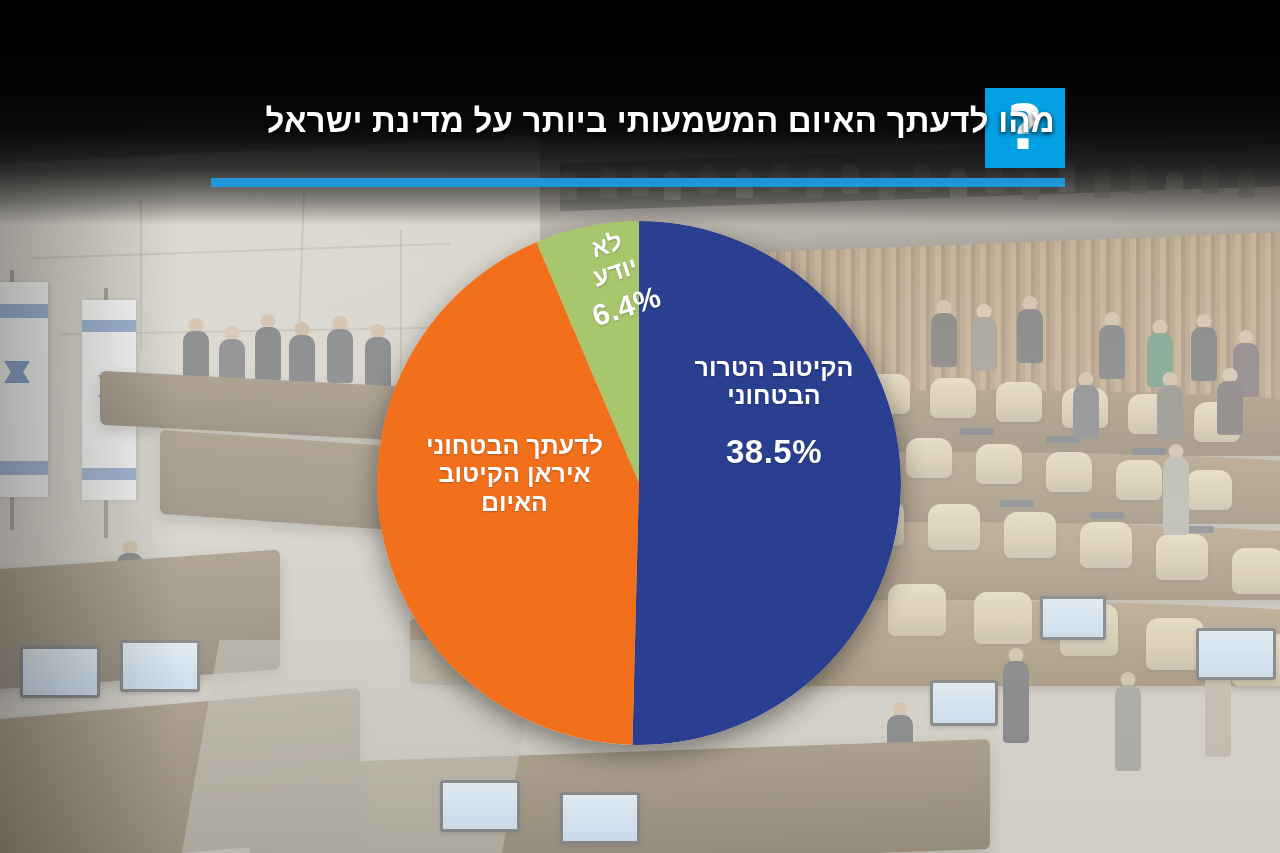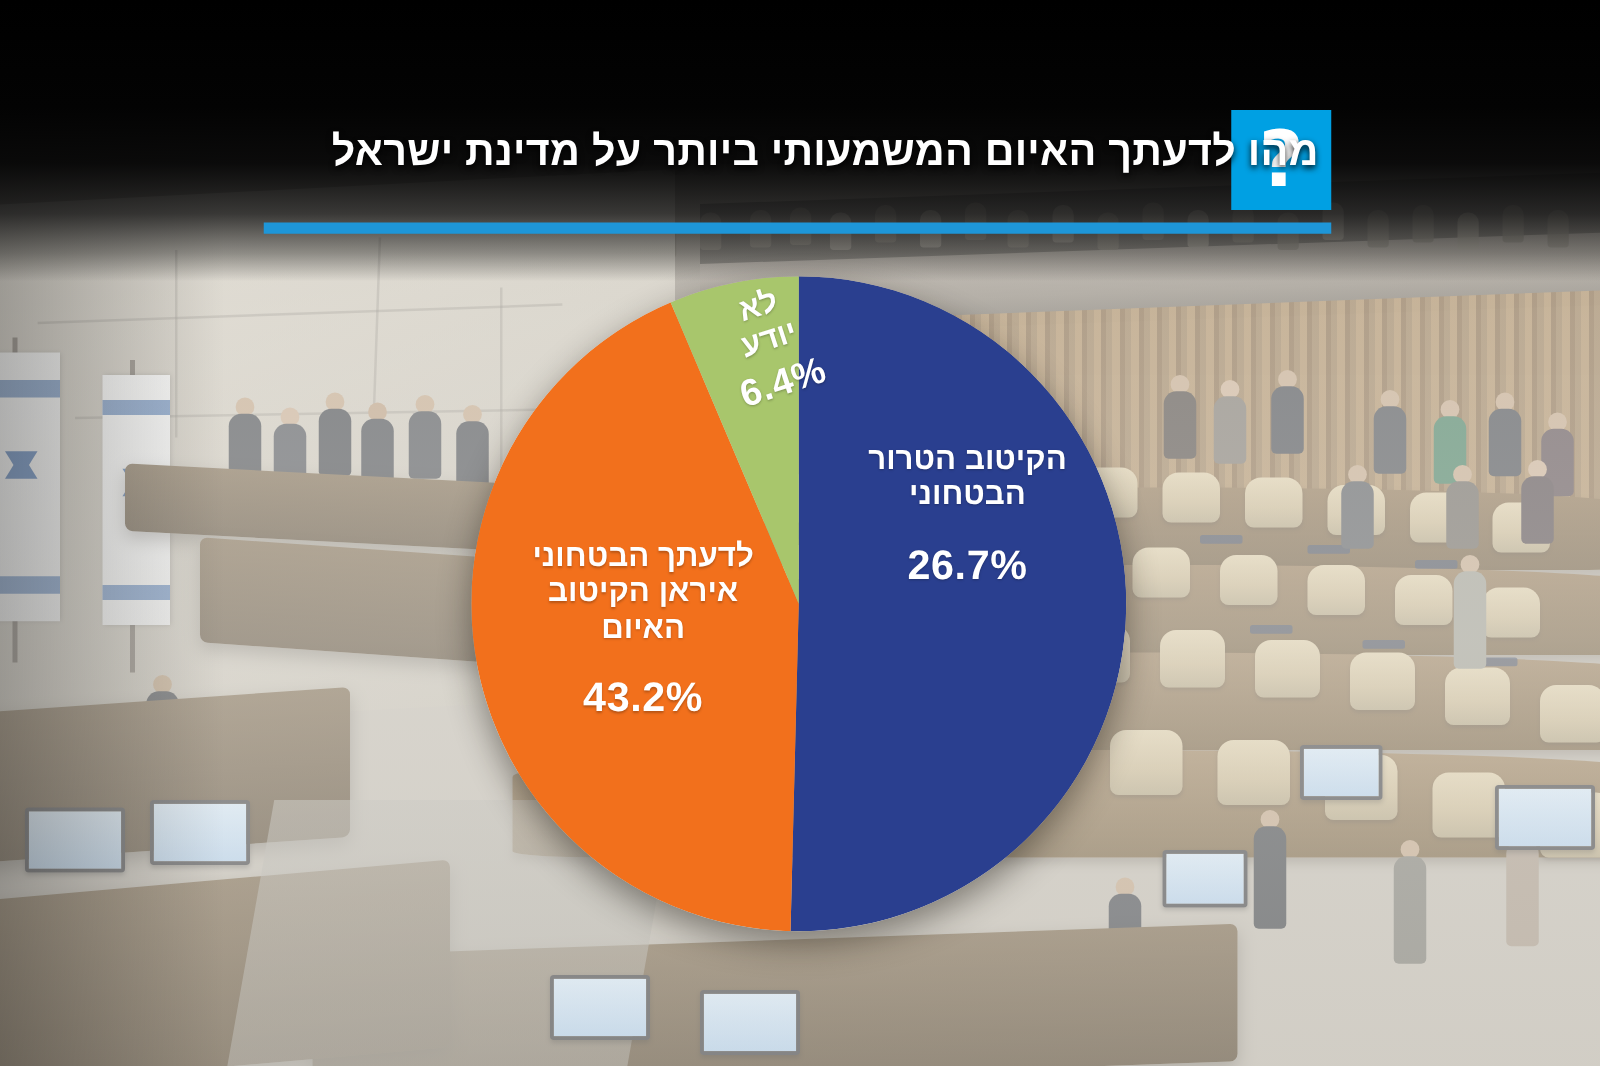--- a/index.html
+++ b/index.html
@@ -378,28 +378,27 @@
             <path d="M 262 262 L 262 0 A 262 262 0 1 1 255.4159149938456 523.9172575922246 Z" fill="#2A3F8F"></path>
             <path d="M 262 262 L 255.4159149938456 523.9172575922246 A 262 262 0 0 1 159.46009928865297 20.899255990141967 Z" fill="#F2701C"></path>
             <path d="M 262 262 L 159.46009928865297 20.899255990141967 A 262 262 0 0 1 261.99999999999994 0 Z" fill="#A8C66C"></path>
           </g>
       </svg>
     </div>
 
     <div class="slice-label lab-blue">
       <span>הקיטוב הטרור</span><br>
       <span>הבטחוני</span>
-      <span class="pct">26.7%</span>
+      <span class="pct">38.5%</span>
     </div>
 
     <div class="slice-label lab-orange">
       <span>לדעתך הבטחוני</span><br>
       <span>איראן הקיטוב</span><br>
       <span>האיום</span>
-      <span class="pct">43.2%</span>
     </div>
 
     <div class="slice-label lab-green">
       <span>לא</span><br>
       <span>יודע</span>
       <span class="pct">6.4%</span>
     </div>
   </div>
 
 </div>

